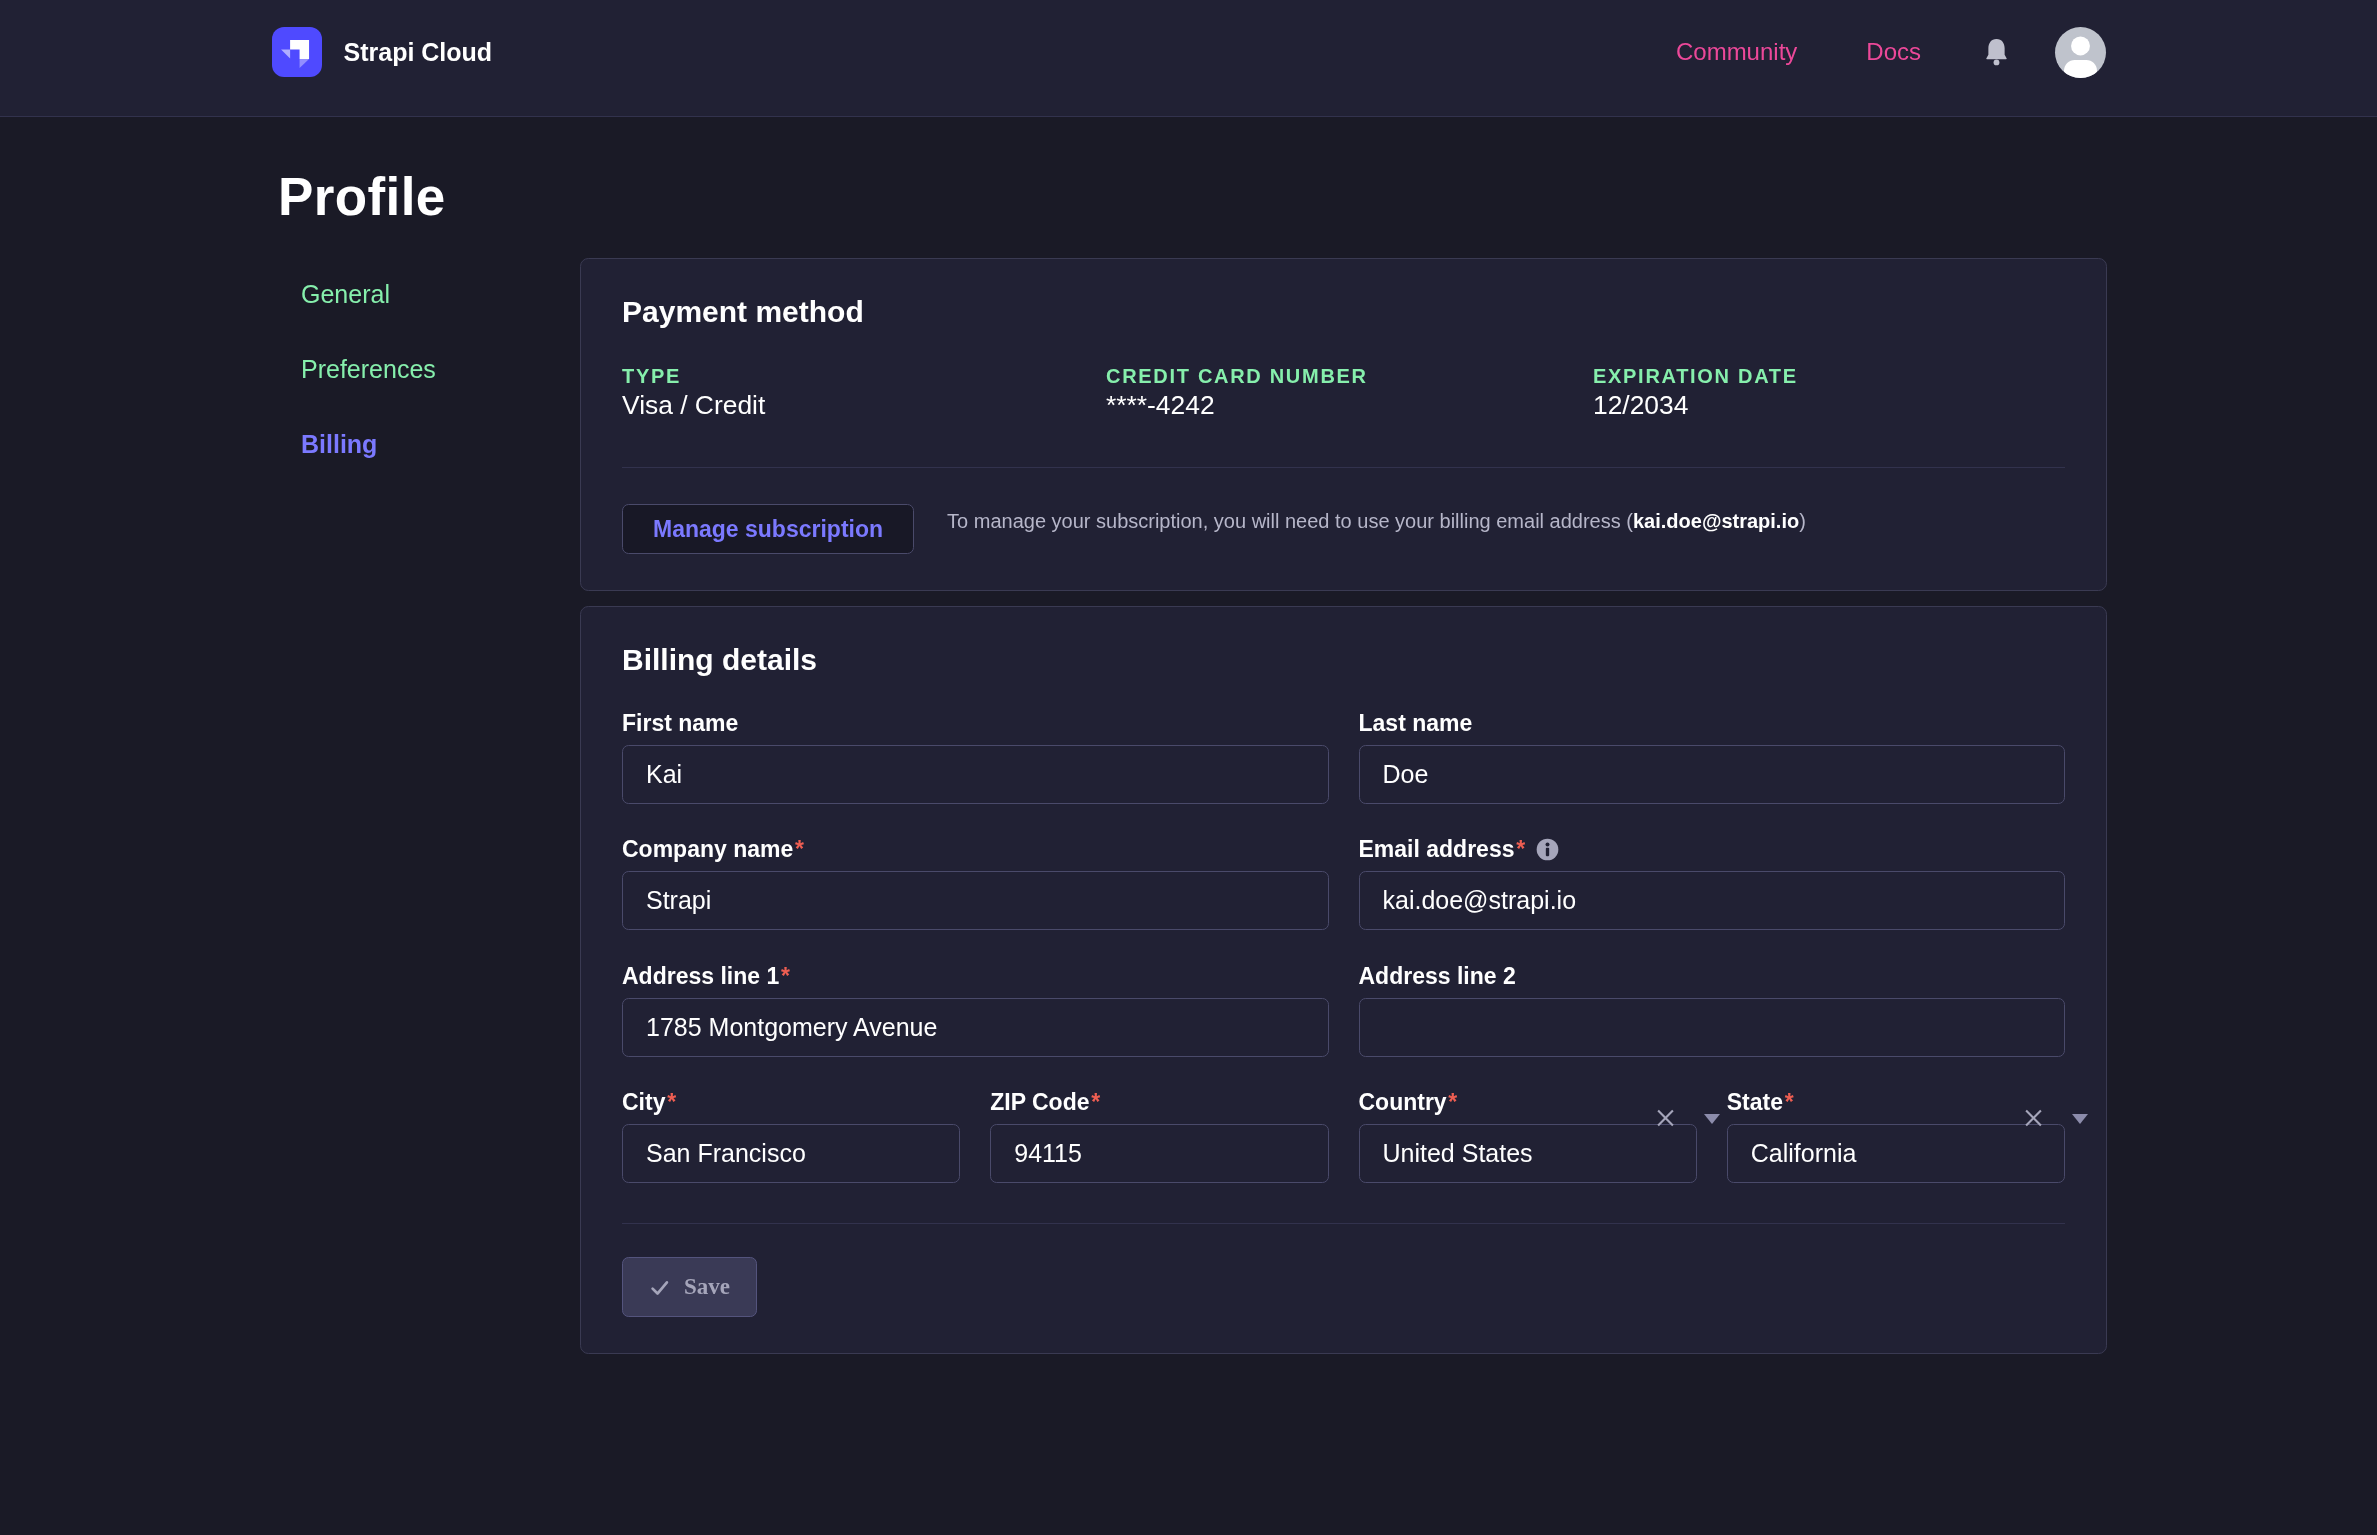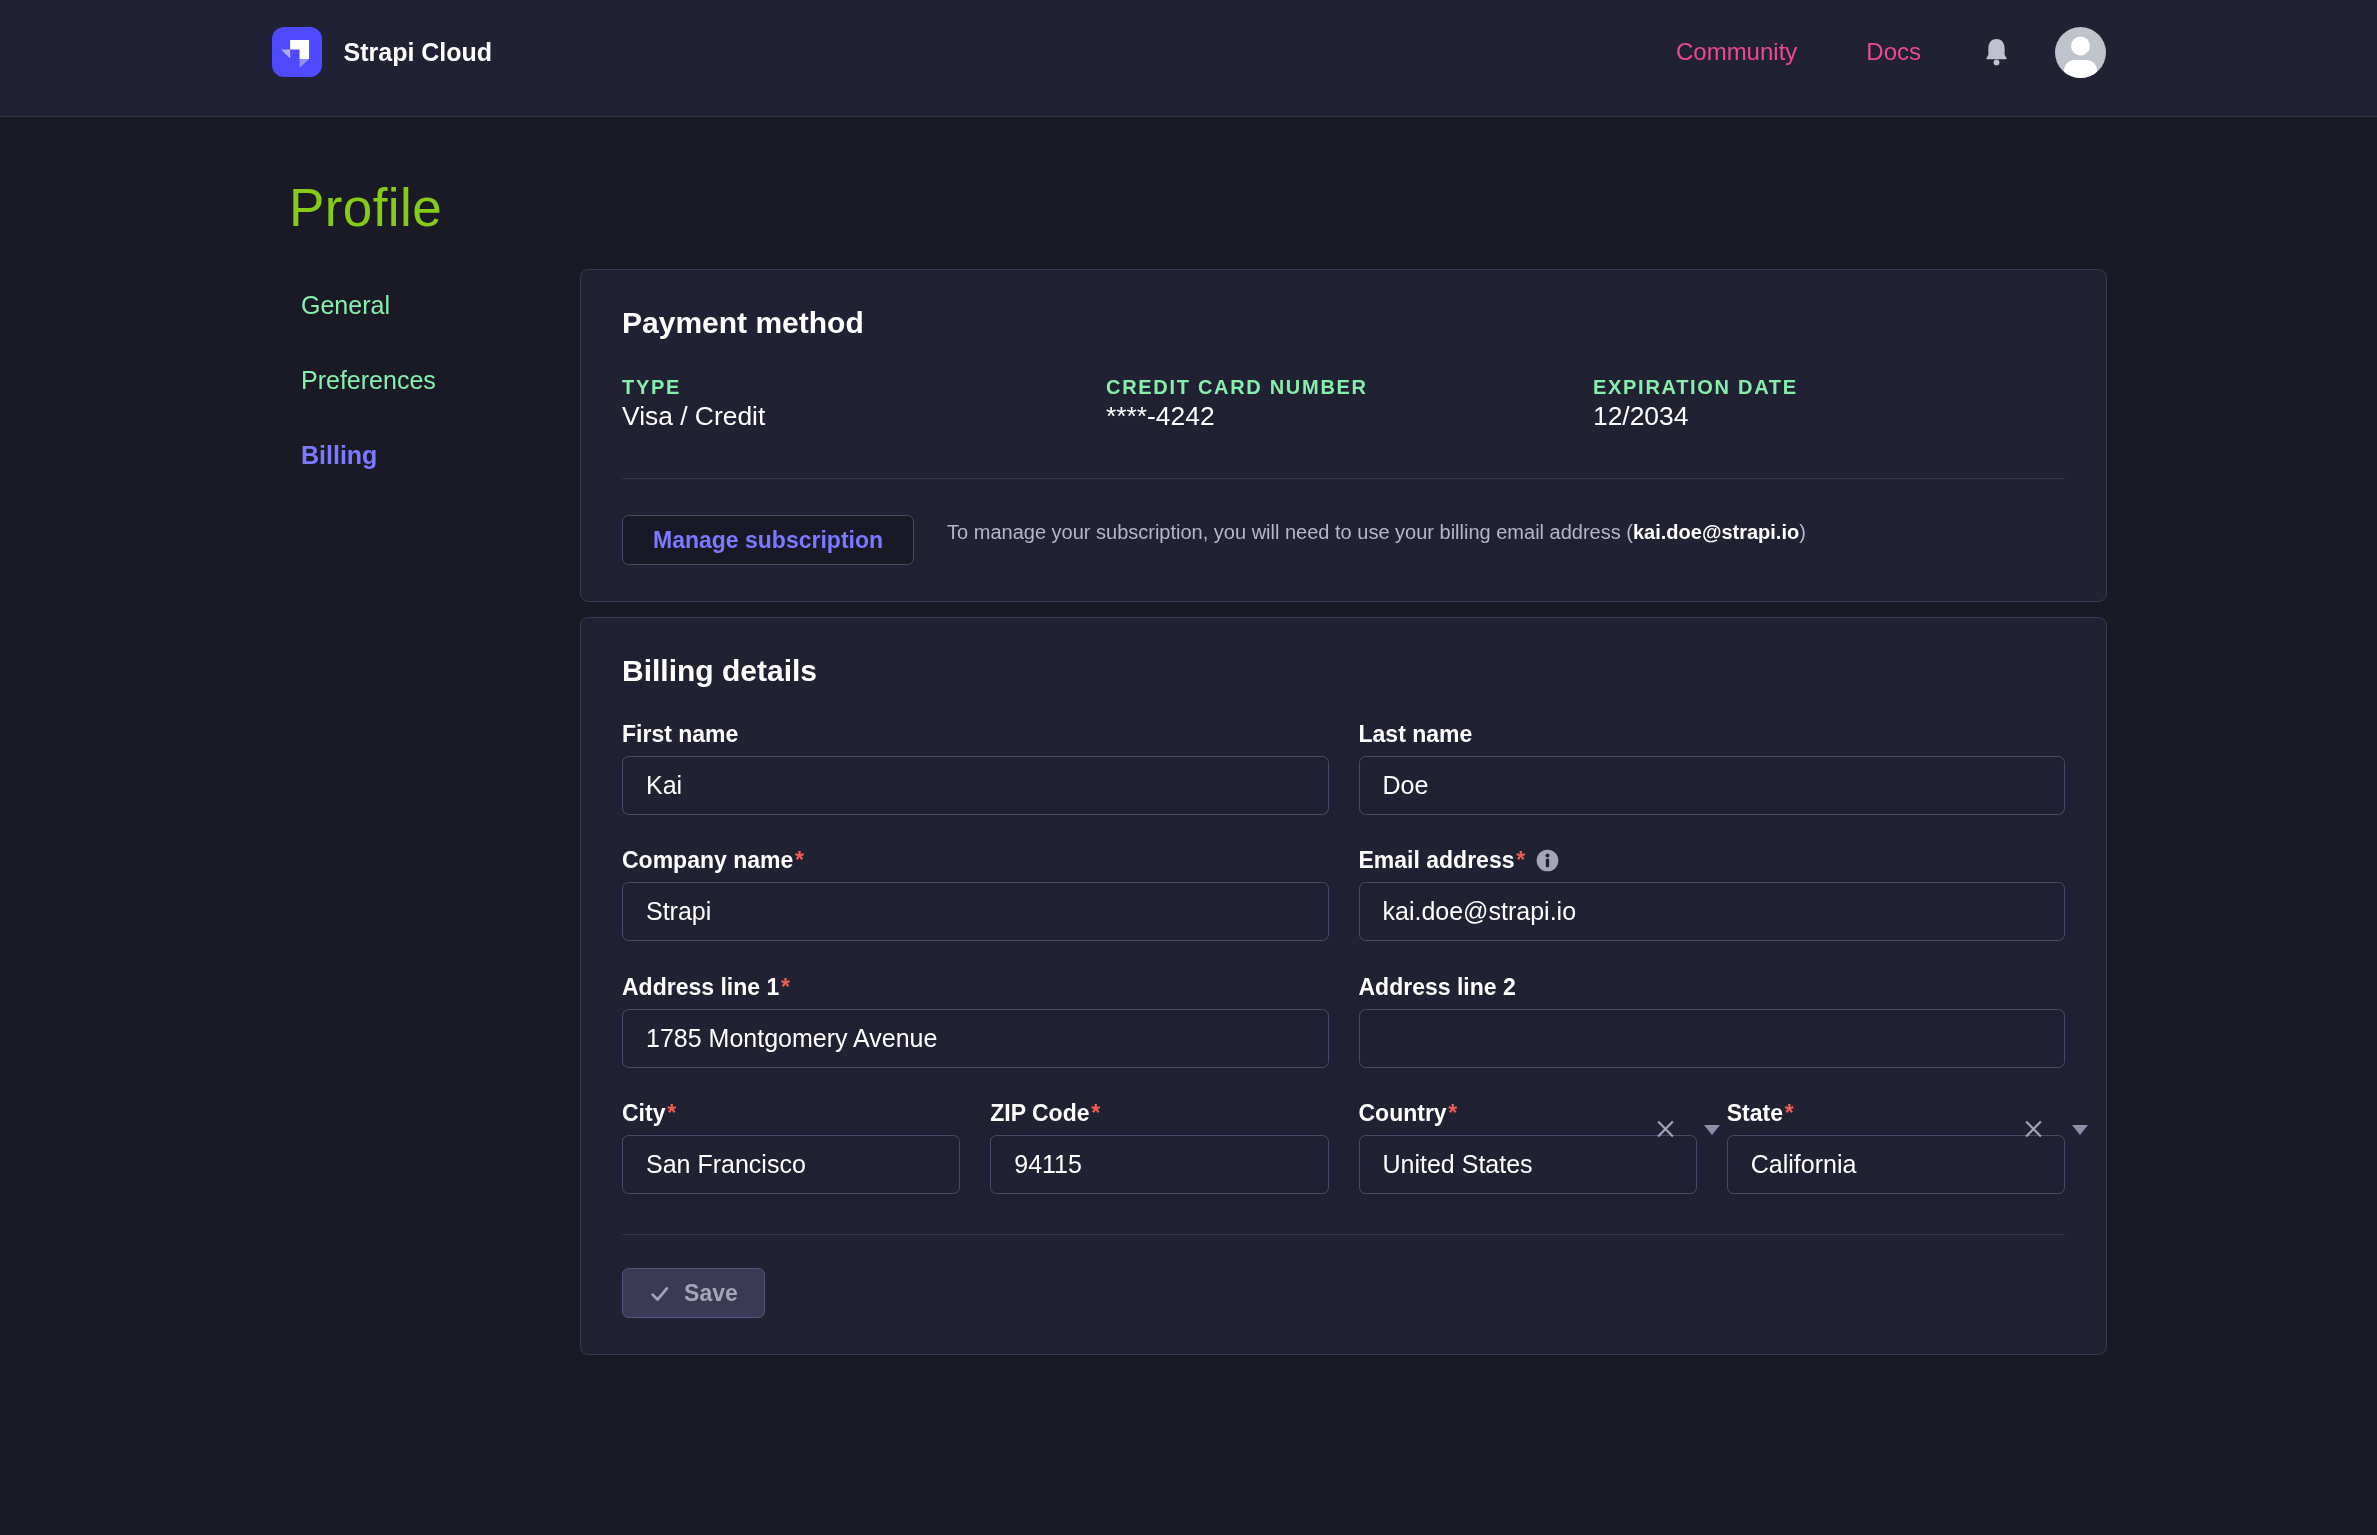--- a/index.html
+++ b/index.html
@@ -30,21 +30,21 @@
   .bell-btn { margin-left: 63px; background: none; border: none; padding: 0; cursor: pointer; display: flex; }
   .avatar {
     margin-left: 46px;
     width: 51px; height: 51px; border-radius: 50%;
     background: #bfc3cc; overflow: hidden;
     border: none; padding: 0; cursor: pointer; display: block;
   }
 
   
   .main { padding: 43px 270px 0 272px; }
-  .page-title { margin: 17px; font-size: 53px; font-weight: 400; letter-spacing: 0.4px; color: #84cc16; }
+  .page-title { margin: 6px; font-size: 53px; font-weight: 700; letter-spacing: 0.4px; color: #ffffff; }
   .content-row { display: flex; margin-top: 31px; }
   .side-nav { width: 308px; flex: 0 0 308px; padding: 21.5px 0 0 29px; }
   .side-item {
     display: block; font-size: 25px; color: #86efac; font-weight: 400;
     margin-bottom: 46px; text-decoration: none;
   }
   .side-item.active { color: #7b79ff; font-weight: 700; }
   .cards { flex: 1; display: flex; flex-direction: column; gap: 15px; }
 
   
@@ -100,25 +100,25 @@
     position: absolute; right: -23px; top: 30px; margin-top: -4.1px;
     width: 0; height: 0; cursor: pointer;
     border-left: 8.3px solid transparent; border-right: 8.3px solid transparent;
     border-top: 10px solid #8c8cab;
   }
   .info-icon {
     display: inline-flex; align-items: center; justify-content: center;
     margin-left: 10px; cursor: pointer;
   }
   .save-btn {
-    margin-top: 33px; height: 50px; padding: 0 26.4px;
+    margin-top: 33px; height: 60px; padding: 0 26.4px;
     display: inline-flex; align-items: center; gap: 13.2px;
     background: #3a3a56; border: 1.7px solid #54547d; border-radius: 6.6px;
     color: #a5a5ba; font-size: 23px; font-weight: 600;
-    font-family: Liberation Sans, sans-serif; cursor: pointer;
+    font-family: Liberation Serif, serif; cursor: pointer;
   }
   .fdiv { margin-top: 40px; }
 </style>
 </head>
 <body>
 
 <header class="navbar">
   <div class="nav-left">
     <span class="logo-box">
       <svg width="50" height="50" viewBox="0 0 58 58">

